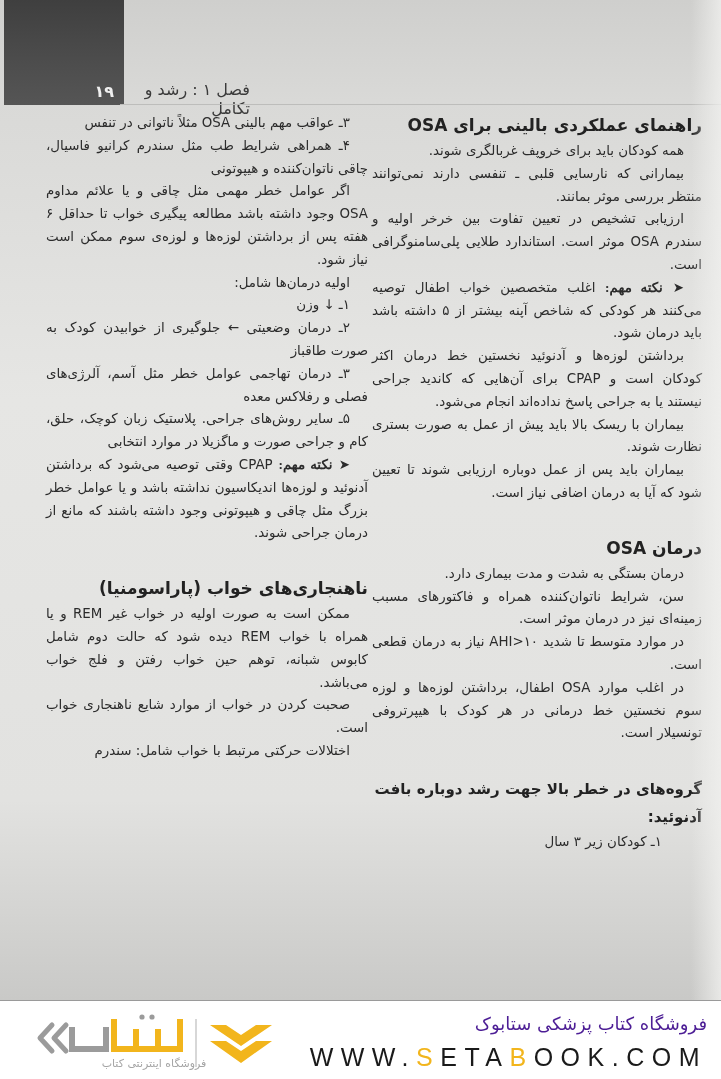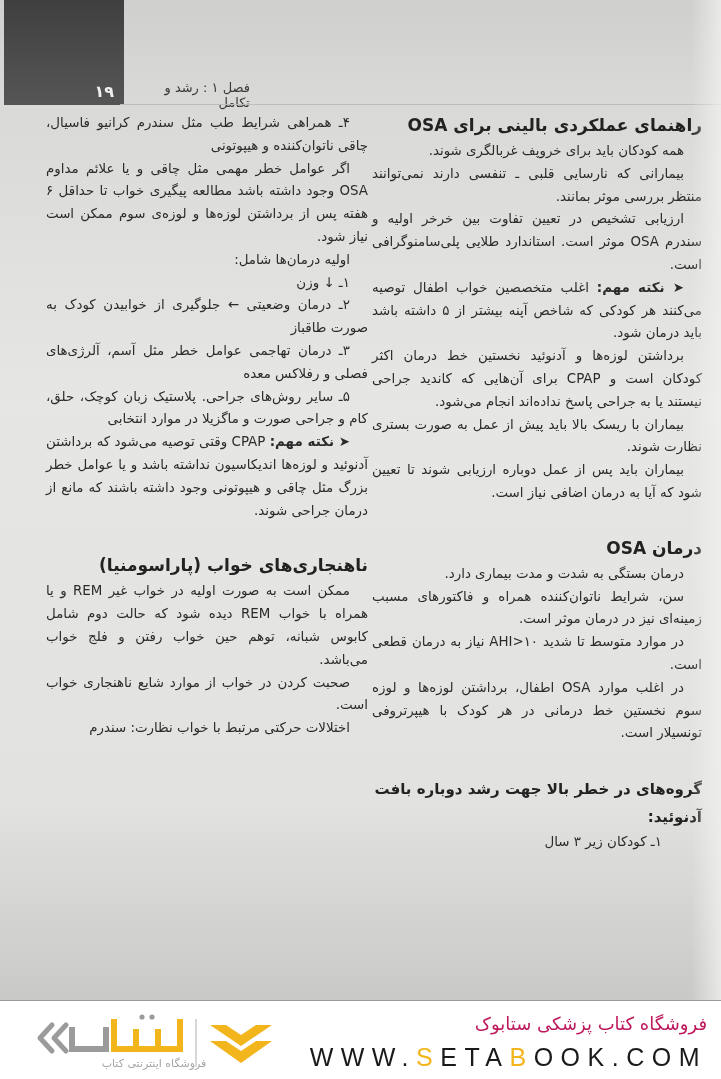--- a/index.html
+++ b/index.html
@@ -19,21 +19,21 @@
   .tab {
     position: absolute; left: 4px; top: 0; width: 120px; height: 105px;
     background: linear-gradient(180deg, #3f3f3f 0%, #4d4d4d 60%, #555 100%);
   }
   .page-number {
     position: absolute; right: 10px; bottom: 4px;
     color: #efefef; font-weight: bold; font-size: 16px;
   }
   .running-head {
     position: absolute; left: 140px; top: 80px; width: 110px;
-    direction: rtl; text-align: right; font-size: 13px; color: #3a3a3a;
+    direction: rtl; text-align: right; font-size: 16px; color: #3a3a3a;
   }
   .head-rule {
     position: absolute; left: 120px; top: 104px; width: 601px; height: 1px; background: #bdbdbb;
   }
 
   .col {
     position: absolute; top: 112px; direction: rtl; text-align: justify;
     font-size: 13.4px; line-height: 22.8px; color: #2b2b2b;
   }
   .col.right { left: 372px; width: 330px; }
@@ -43,35 +43,35 @@
   .col p.indent { text-indent: 18px; }
   .col h2 {
     font-family: "DejaVu Sans", sans-serif; font-weight: bold; font-size: 17px;
     color: #222; line-height: 26px; margin: 0 0 2px 0; text-align: right;
   }
   .col h3 {
     font-weight: bold; font-size: 15px; color: #222; line-height: 28px; text-align: right;
   }
   .gap { height: 30px; }
   .note-arrow { font-weight: bold; }
-  .note-label { font-weight: bold; }
+  .note-label { font-weight: bold; font-family: Liberation Serif, serif; }
 
   .cut {
     position: absolute; left: 0; top: 1000px; width: 721px; height: 1px; background: #9a9a9a;
   }
 
   .banner {
     position: absolute; left: 0; top: 1001px; width: 721px; height: 78px; background: #ffffff;
   }
   .logo {
     position: absolute; left: 36px; top: 10px; width: 240px; height: 62px;
   }
   .store-title {
     position: absolute; right: 14px; top: 12px; direction: rtl;
-    font-size: 18px; color: #be185d; font-family: "DejaVu Sans", sans-serif;
+    font-size: 18px; color: #4c1d95; font-family: "DejaVu Sans", sans-serif;
   }
   .store-url {
     position: absolute; right: 14px; top: 42px;
     font-family: "Liberation Sans", sans-serif; font-size: 25px; letter-spacing: 7.5px; color: #1a1a1a; margin-left: 40px;
   }
   .store-url .accent { color: #f2b51c; }
 </style>
 </head>
 <body>
 
@@ -101,37 +101,38 @@
     <p class="indent">سن، شرایط ناتوان‌کننده همراه و فاکتورهای مسبب زمینه‌ای نیز در درمان موثر است.</p>
     <p class="indent">در موارد متوسط تا شدید AHI&gt;۱۰ نیاز به درمان قطعی است.</p>
     <p class="indent">در اغلب موارد OSA اطفال، برداشتن لوزه‌ها و لوزه سوم نخستین خط درمانی در هر کودک با هیپرتروفی تونسیلار است.</p>
 
     <div class="gap"></div>
     <h3>گروه‌های در خطر بالا جهت رشد دوباره بافت آدنوئید:</h3>
     <p class="indent" style="text-indent:40px">۱ـ کودکان زیر ۳ سال</p>
   </div>
 
   <div class="col left">
+    <p class="indent">۳ـ عواقب مهم بالینی OSA مثلاً ناتوانی در تنفس</p>
     <p class="indent">۴ـ همراهی شرایط طب مثل سندرم کرانیو فاسیال، چاقی ناتوان‌کننده و هیپوتونی</p>
     <p class="indent">اگر عوامل خطر مهمی مثل چاقی و یا علائم مداوم OSA وجود داشته باشد مطالعه پیگیری خواب تا حداقل ۶ هفته پس از برداشتن لوزه‌ها و لوزه‌ی سوم ممکن است نیاز شود.</p>
     <p class="indent">اولیه درمان‌ها شامل:</p>
     <p class="indent">۱ـ ↓ وزن</p>
     <p class="indent">۲ـ درمان وضعیتی ← جلوگیری از خوابیدن کودک به صورت طاقباز</p>
     <p class="indent">۳ـ درمان تهاجمی عوامل خطر مثل آسم، آلرژی‌های فصلی و رفلاکس معده</p>
     <p class="indent">۵ـ سایر روش‌های جراحی. پلاستیک زبان کوچک، حلق، کام و جراحی صورت و ماگزیلا در موارد انتخابی</p>
     <p class="indent">
       <span class="note-arrow">➤ </span><span class="note-label">نکته مهم:</span>
       <span>CPAP وقتی توصیه می‌شود که برداشتن آدنوئید و لوزه‌ها اندیکاسیون نداشته باشد و یا عوامل خطر بزرگ مثل چاقی و هیپوتونی وجود داشته باشند که مانع از درمان جراحی شوند.</span>
     </p>
 
     <div class="gap"></div>
     <h2>ناهنجاری‌های خواب (پاراسومنیا)</h2>
     <p class="indent">ممکن است به صورت اولیه در خواب غیر REM و یا همراه با خواب REM دیده شود که حالت دوم شامل کابوس شبانه، توهم حین خواب رفتن و فلج خواب می‌باشد.</p>
     <p class="indent">صحبت کردن در خواب از موارد شایع ناهنجاری خواب است.</p>
-    <p class="indent">اختلالات حرکتی مرتبط با خواب نظارت: سندرم</p>
+    <p class="indent">اختلالات حرکتی مرتبط با خواب شامل: سندرم</p>
   </div>
 </div>
 
 <div class="cut"></div>
 
 <div class="banner">
   <svg class="logo" viewBox="0 0 240 62" xmlns="http://www.w3.org/2000/svg">
 
     <g fill="none" stroke="#9b9b9b" stroke-width="5" stroke-linecap="round" stroke-linejoin="round">
       <polyline points="16,14 4,27 16,40"></polyline>

